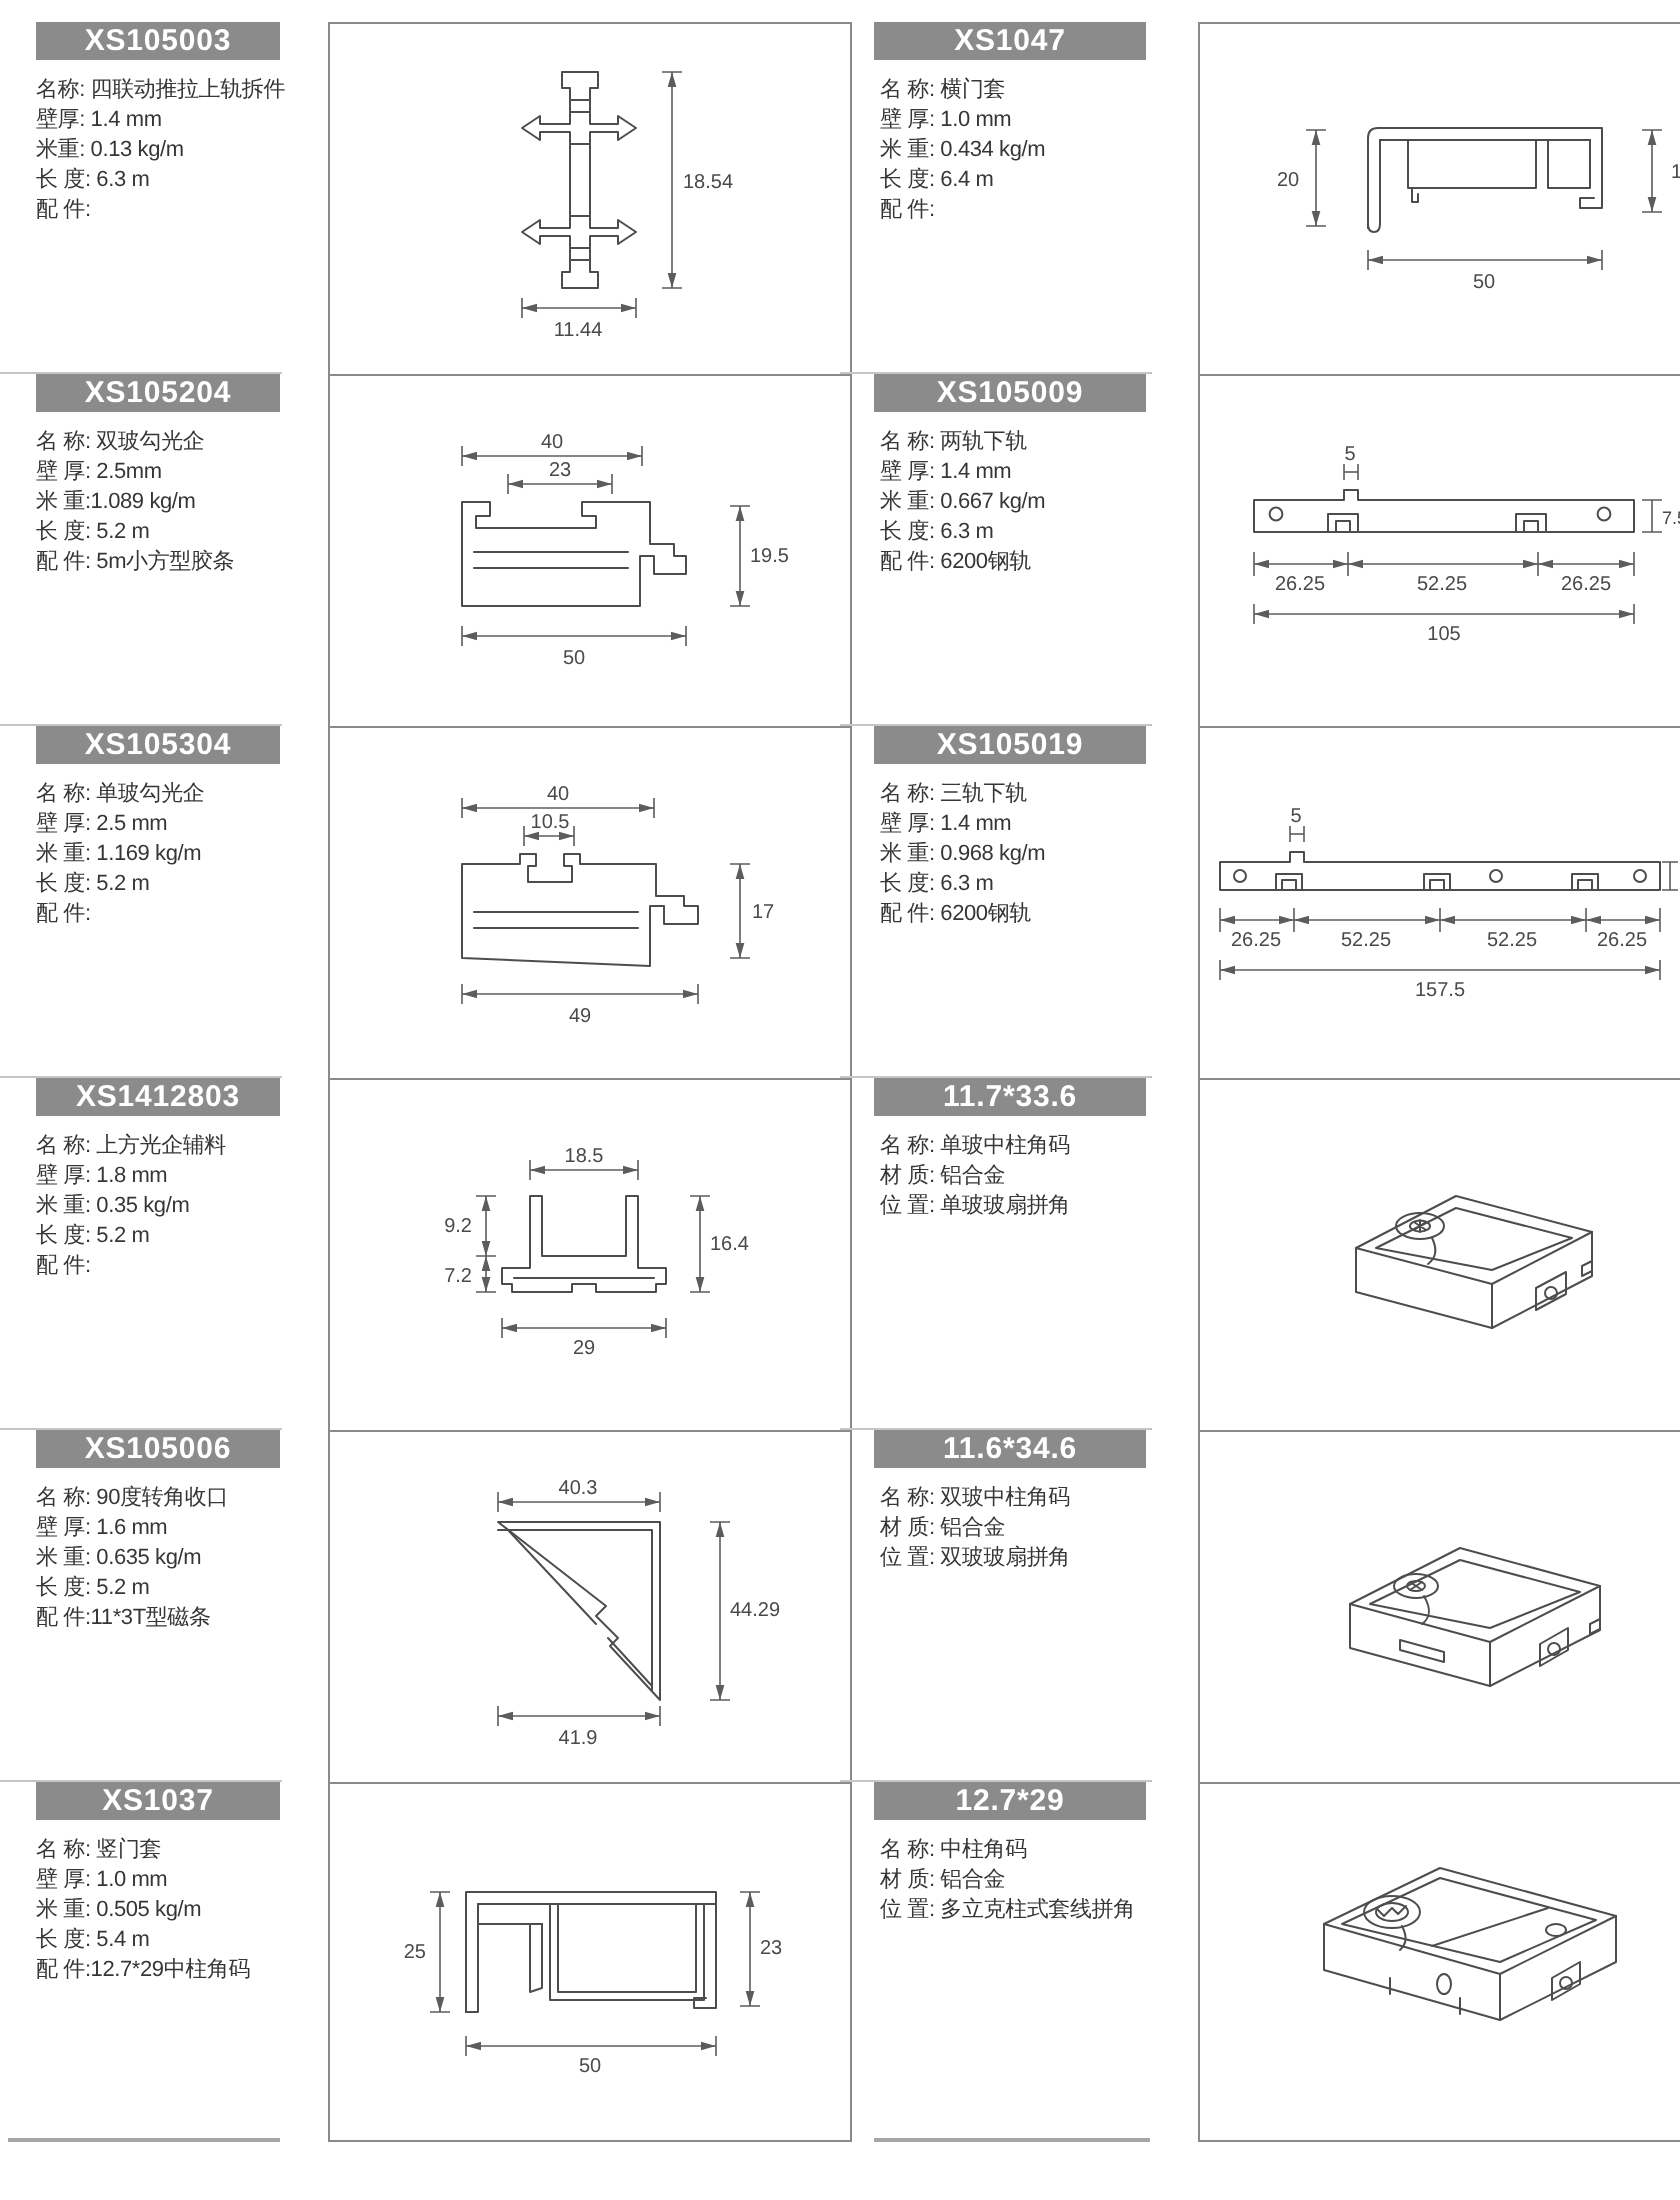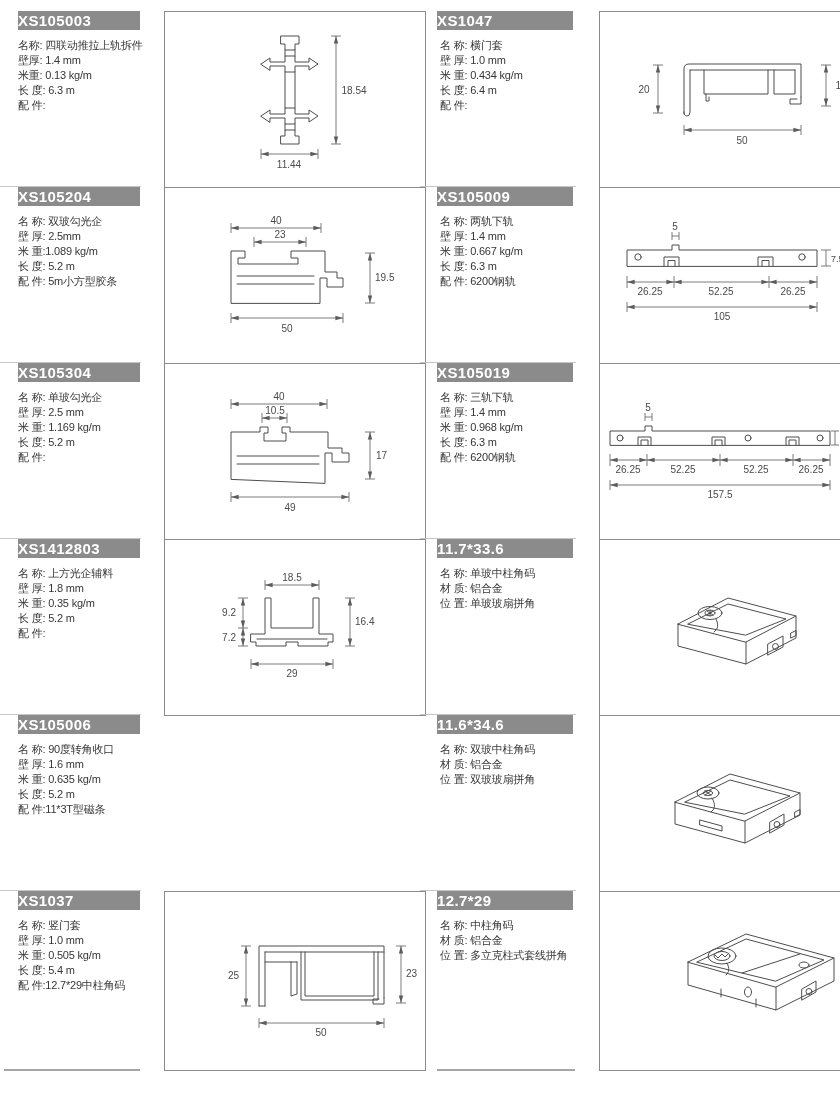--- a/index.html
+++ b/index.html
@@ -3,32 +3,32 @@
 <meta charset="utf-8">
 <style>
   html,body{margin:0;padding:0;}
   body{width:840px;height:1100px;position:relative;background:#fff;
        font-family:"Liberation Sans","DejaVu Sans",sans-serif;}
   .cell{position:absolute;width:420px;height:176px;}
   .cell::before{content:"";position:absolute;left:0;top:-1px;width:141px;height:1px;background:#c6c6c6;}
   .row1::before{display:none;}
   .col-r::before{width:156px;}
   .badge{position:absolute;left:18px;top:0;width:122px;height:19px;background:#8b8b8b;
-         color:#fff;font-size:15px;font-weight:bold;line-height:19px;
+         color:#fff;font-size:15px;font-weight:bold;text-align:center;line-height:19px;
          letter-spacing:.4px;}
   .col-r .badge{left:17px;width:136px;}
   .specs{position:absolute;left:18px;top:27px;width:126px;font-size:11px;color:#363636;
          line-height:15px;white-space:nowrap;letter-spacing:-0.2px;}
   .col-r .specs{left:20px;}
   .acc{}
   .box{position:absolute;left:140px;top:0;width:262px;height:177px;box-sizing:border-box;
        border:1px solid #8a8a8a;overflow:hidden;background:#fff;margin-left:24px;}
   .col-r .box{left:155px;width:245px;}
   .row6{height:179px;}
-  .row6 .box{height:180px;padding-left:26px;}
+  .row6 .box{height:180px;}
   .row6::after{content:"";position:absolute;left:4px;width:136px;bottom:-1px;height:2px;background:#a6a6a6;}
   .row6.col-r::after{left:17px;width:138px;}
   .pf{fill:none;stroke:#4d4d4d;stroke-width:1;stroke-linejoin:round;stroke-linecap:round;}
   .dl{fill:none;stroke:#5c5c5c;stroke-width:0.8;}
   .dt{font-size:10px;fill:#4a4a4a;text-anchor:middle;}
   .dte{text-anchor:end;}
   .dts{text-anchor:start;}
   .sm{font-size:9px;}
 </style>
 </head>
@@ -322,20 +322,40 @@
 
 <div class="cell" style="left:0;top:715px">
   <div class="badge">XS105006</div>
   <div class="specs">
     <div>名 称: 90度转角收口</div>
     <div>壁 厚: 1.6 mm</div>
     <div>米 重: 0.635 kg/m</div>
     <div>长 度: 5.2 m</div>
     <div class="acc">配 件:11*3T型磁条</div>
   </div>
+  <div class="box">
+    <svg width="260" height="175" viewBox="0 0 260 175">
+      <g class="pf">
+        <path d="M84,45 H165 V134 L140,107 l4,-4 l-11,-11 l5,-5 z"></path>
+        <path d="M84,49 H161 M161,49 V129"></path>
+        <path d="M89,49 L133,96 M139,103 L161,127"></path>
+      </g>
+      <g>
+        <path class="dl" d="M84,30 v10 M165,30 v10"></path>
+        <line class="dl" x1="84" y1="35" x2="165" y2="35" marker-start="url(#ar)" marker-end="url(#ar)"></line>
+        <text class="dt" x="124" y="31">40.3</text>
+        <path class="dl" d="M190,45 h10 M190,134 h10"></path>
+        <line class="dl" x1="195" y1="45" x2="195" y2="134" marker-start="url(#ar)" marker-end="url(#ar)"></line>
+        <text class="dt dts" x="200" y="92">44.29</text>
+        <path class="dl" d="M84,137 v10 M165,137 v10"></path>
+        <line class="dl" x1="84" y1="142" x2="165" y2="142" marker-start="url(#ar)" marker-end="url(#ar)"></line>
+        <text class="dt" x="124" y="156">41.9</text>
+      </g>
+    </svg>
+  </div>
 </div>
 
 <div class="cell col-r" style="left:420px;top:715px">
   <div class="badge">11.6*34.6</div>
   <div class="specs">
     <div>名 称: 双玻中柱角码</div>
     <div>材 质: 铝合金</div>
     <div>位 置: 双玻玻扇拼角</div>
   </div>
   <div class="box">

